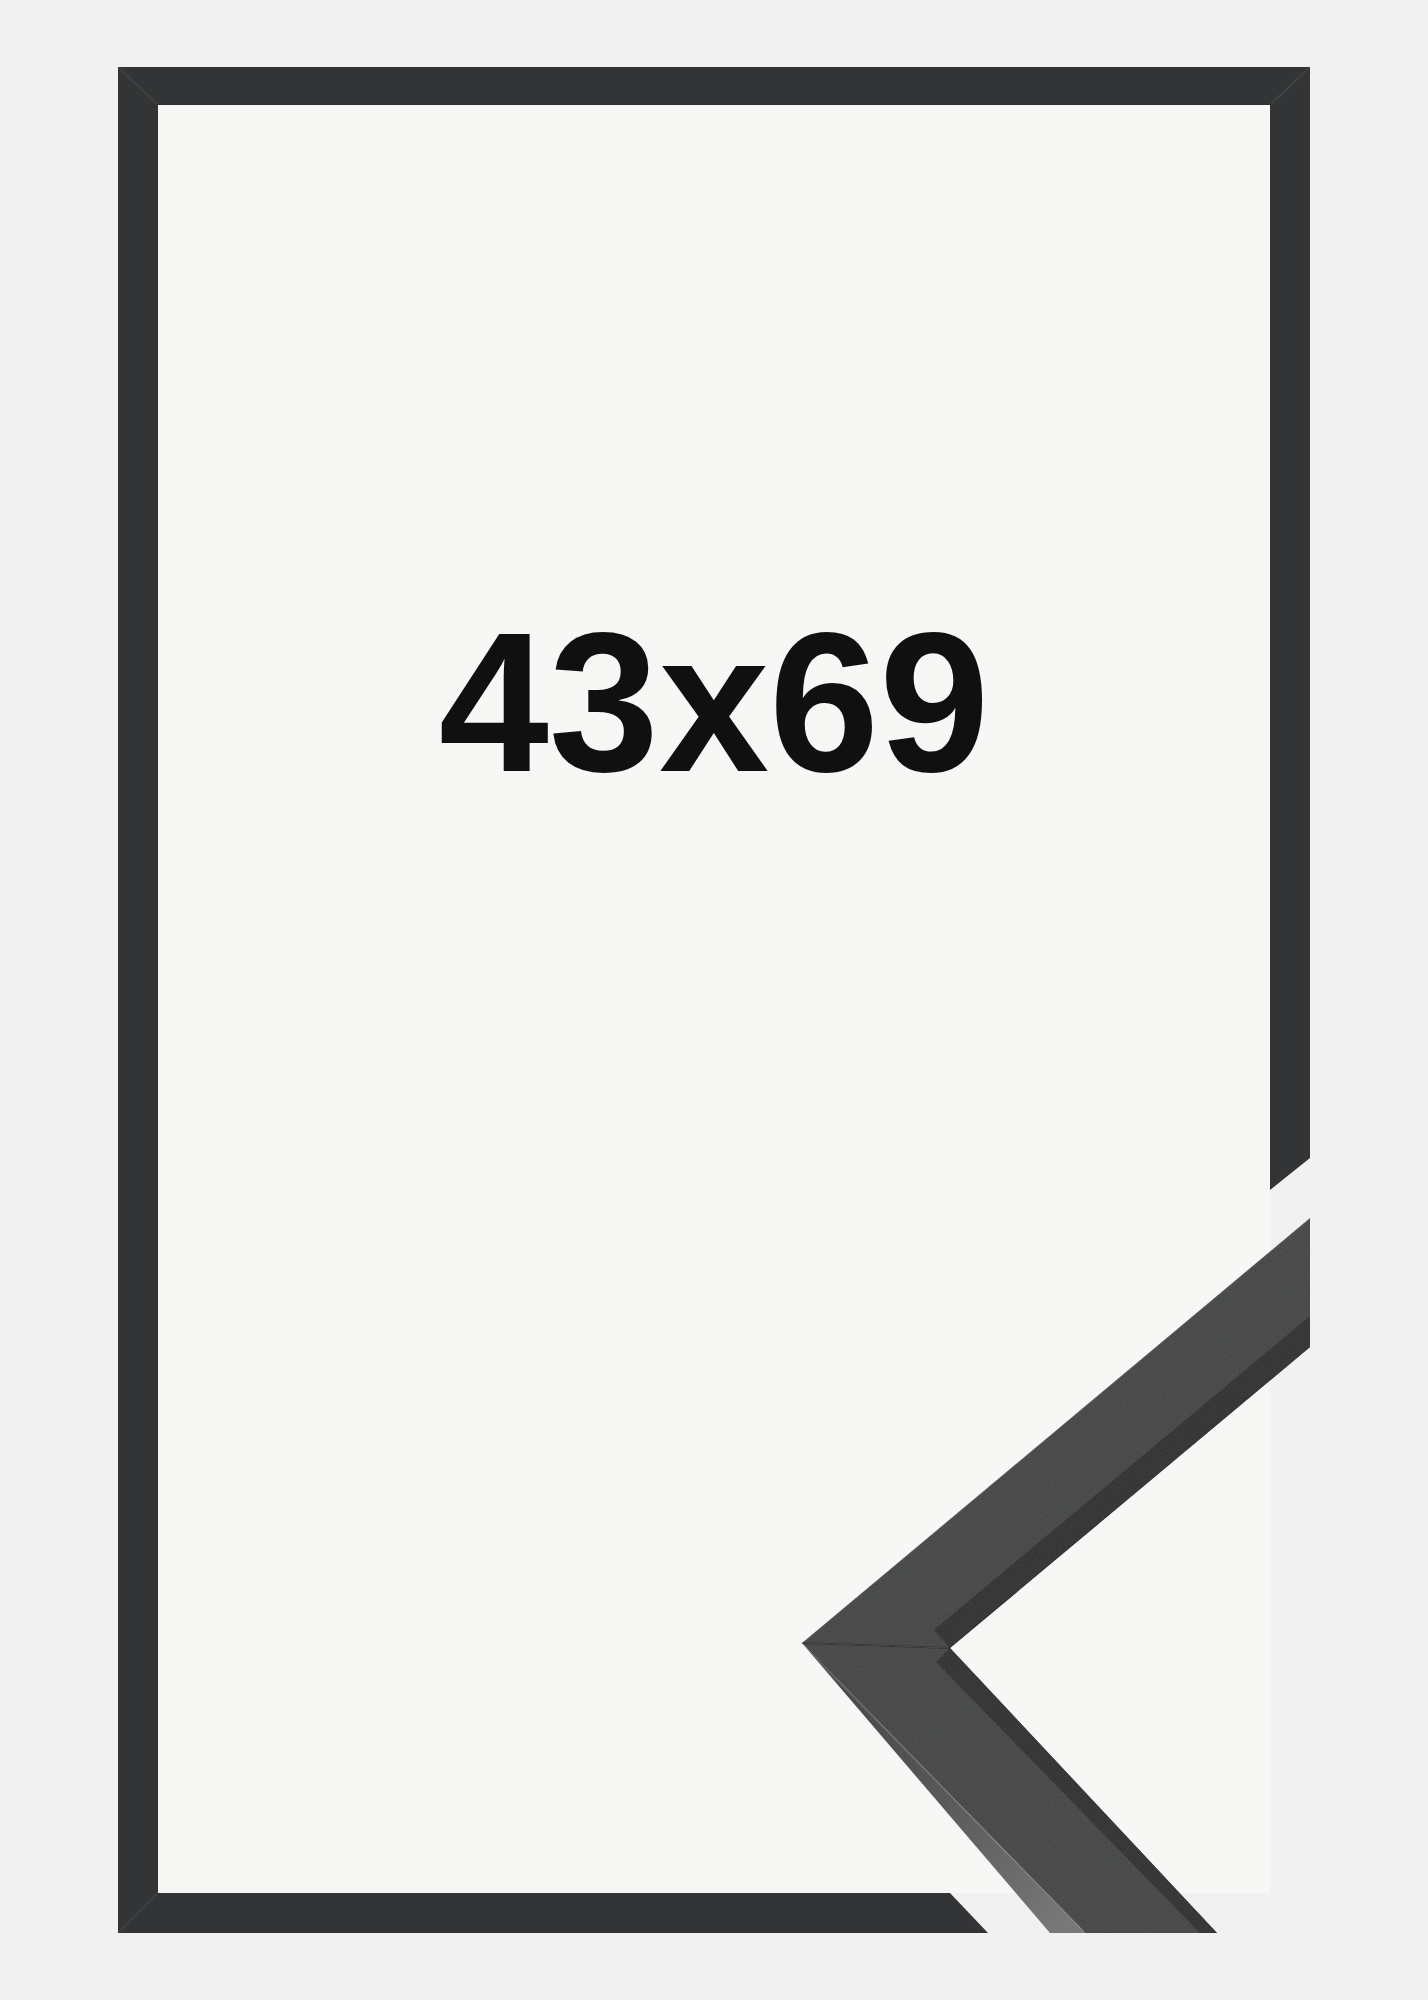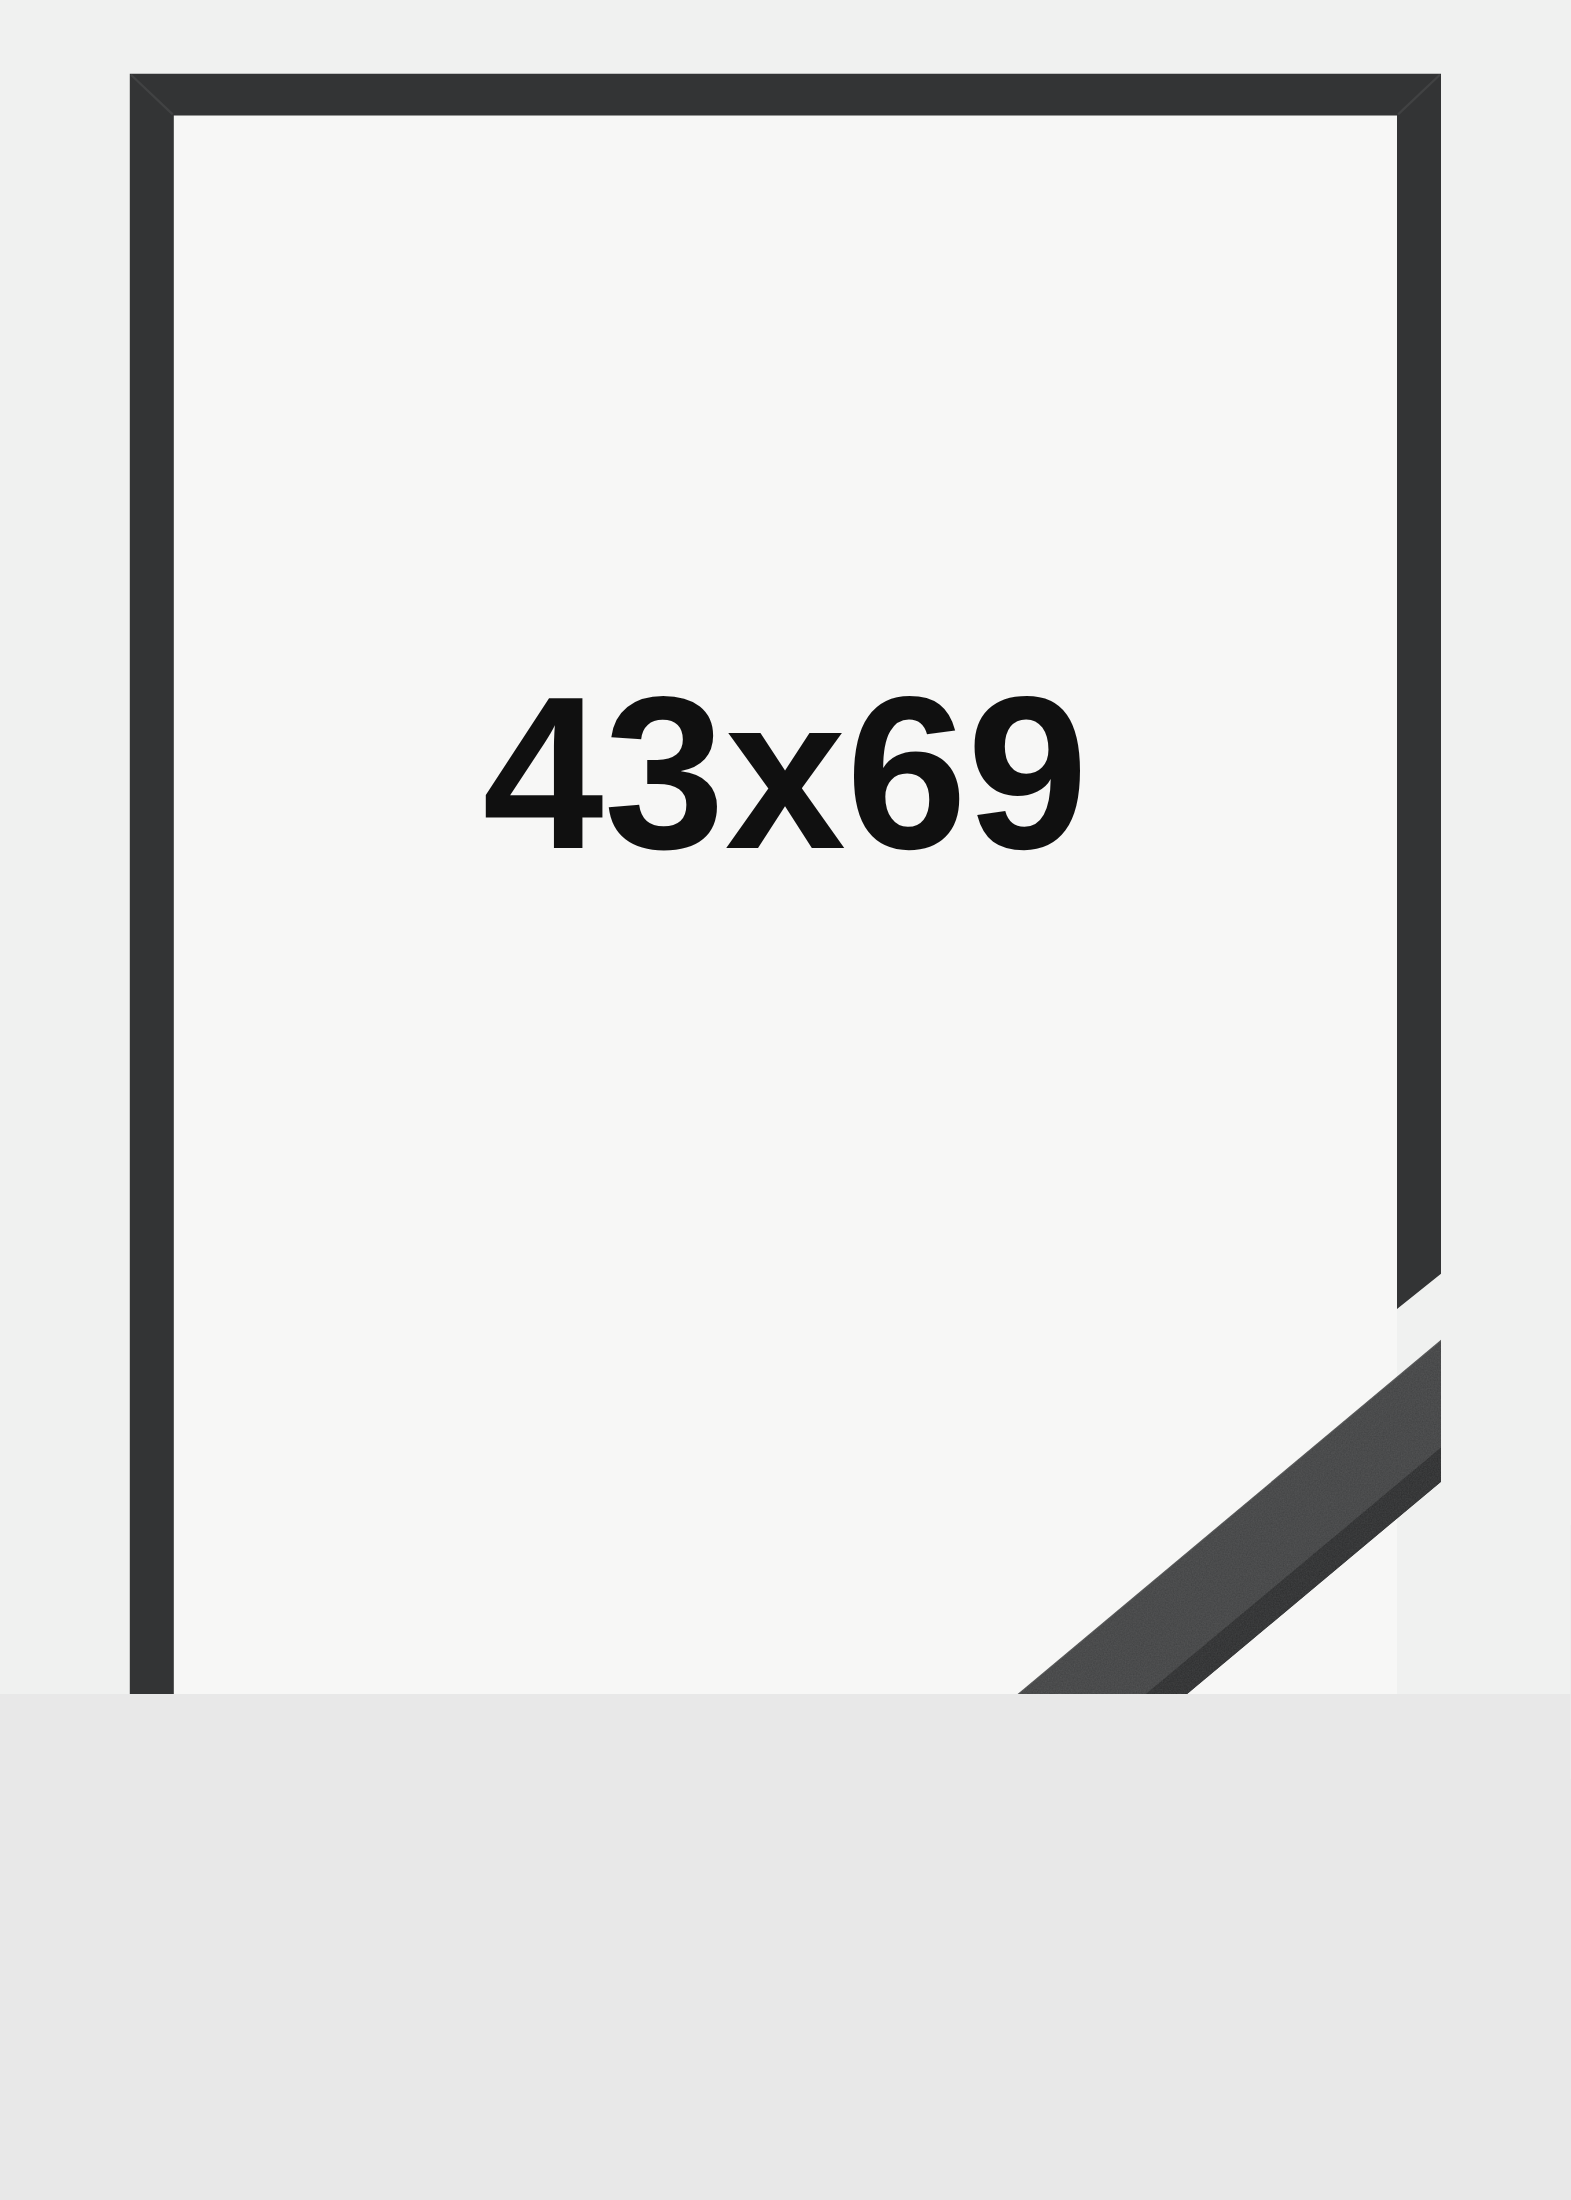--- a/index.html
+++ b/index.html
@@ -1,19 +1,19 @@
 <!DOCTYPE html>
 <html><head>
 <meta charset="utf-8">
 <style>
   html, body { margin: 0; padding: 0; background: #e8e8e8; }
   .canvas {
     position: relative;
     width: 1428px;
-    height: 1540px;
+    height: 2000px;
     overflow: hidden;
     font-family: "Liberation Sans", sans-serif;
   }
   .canvas svg { display: block; width: 1428px; height: 2000px; }
   .size-text {
     font-family: "Liberation Sans", sans-serif;
     font-weight: 700;
     font-size: 198px;
     letter-spacing: 0px;
   }

